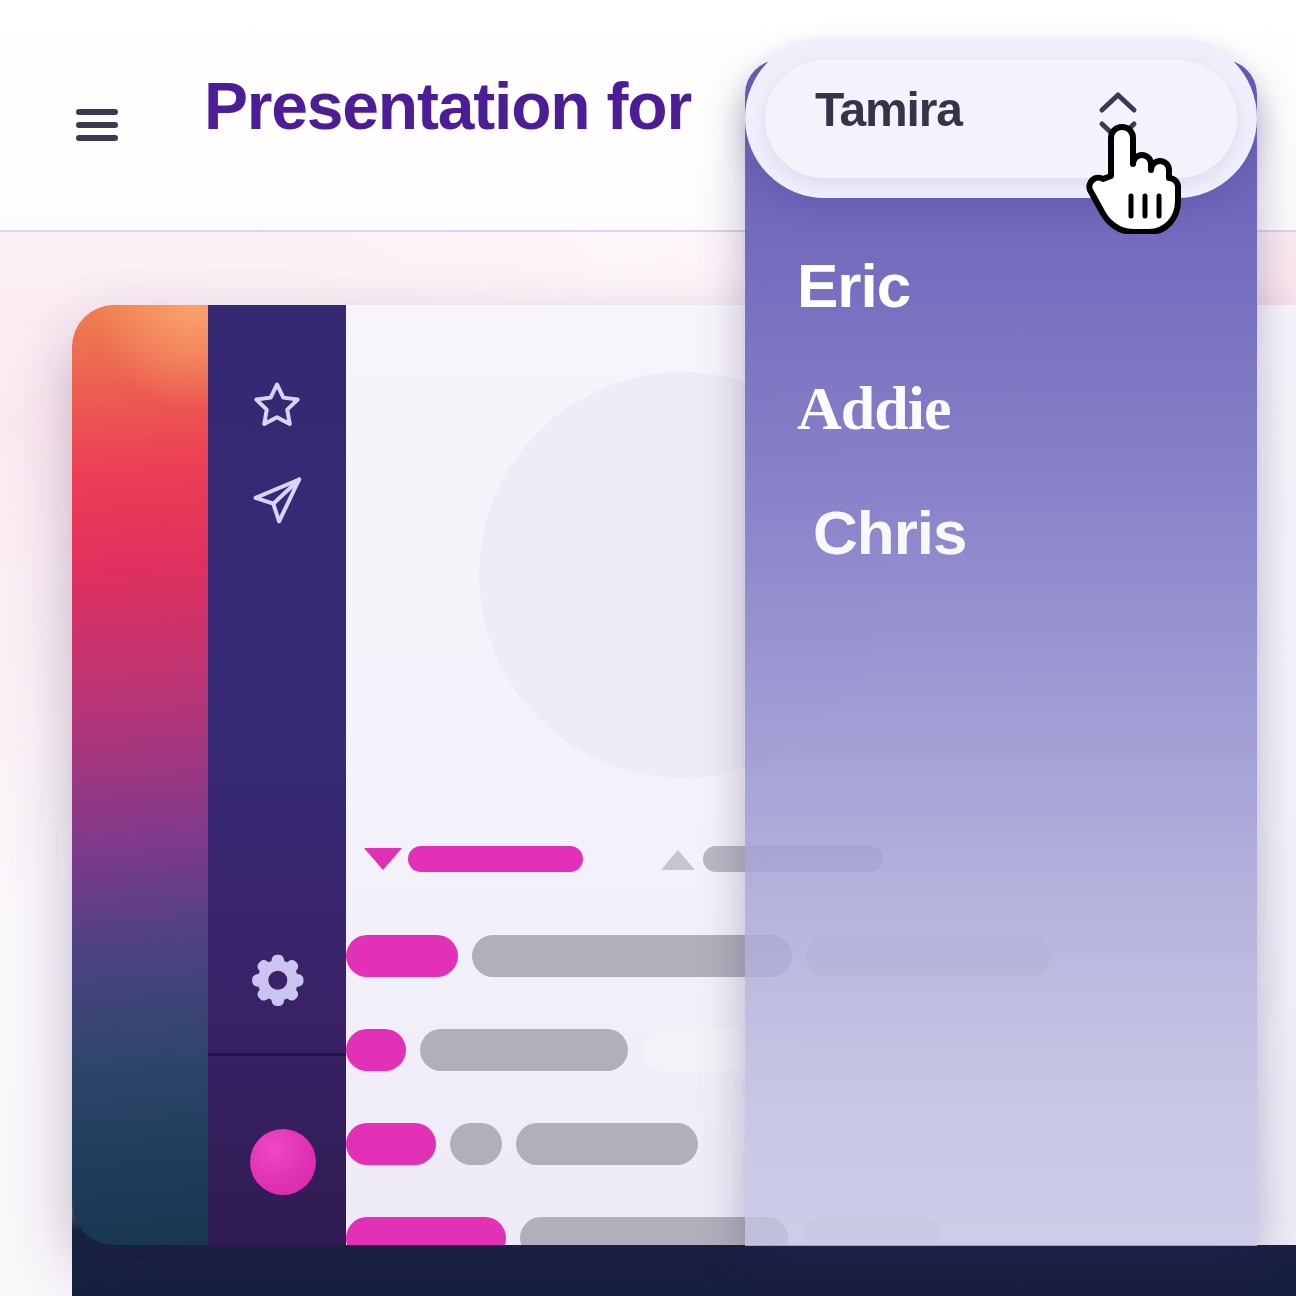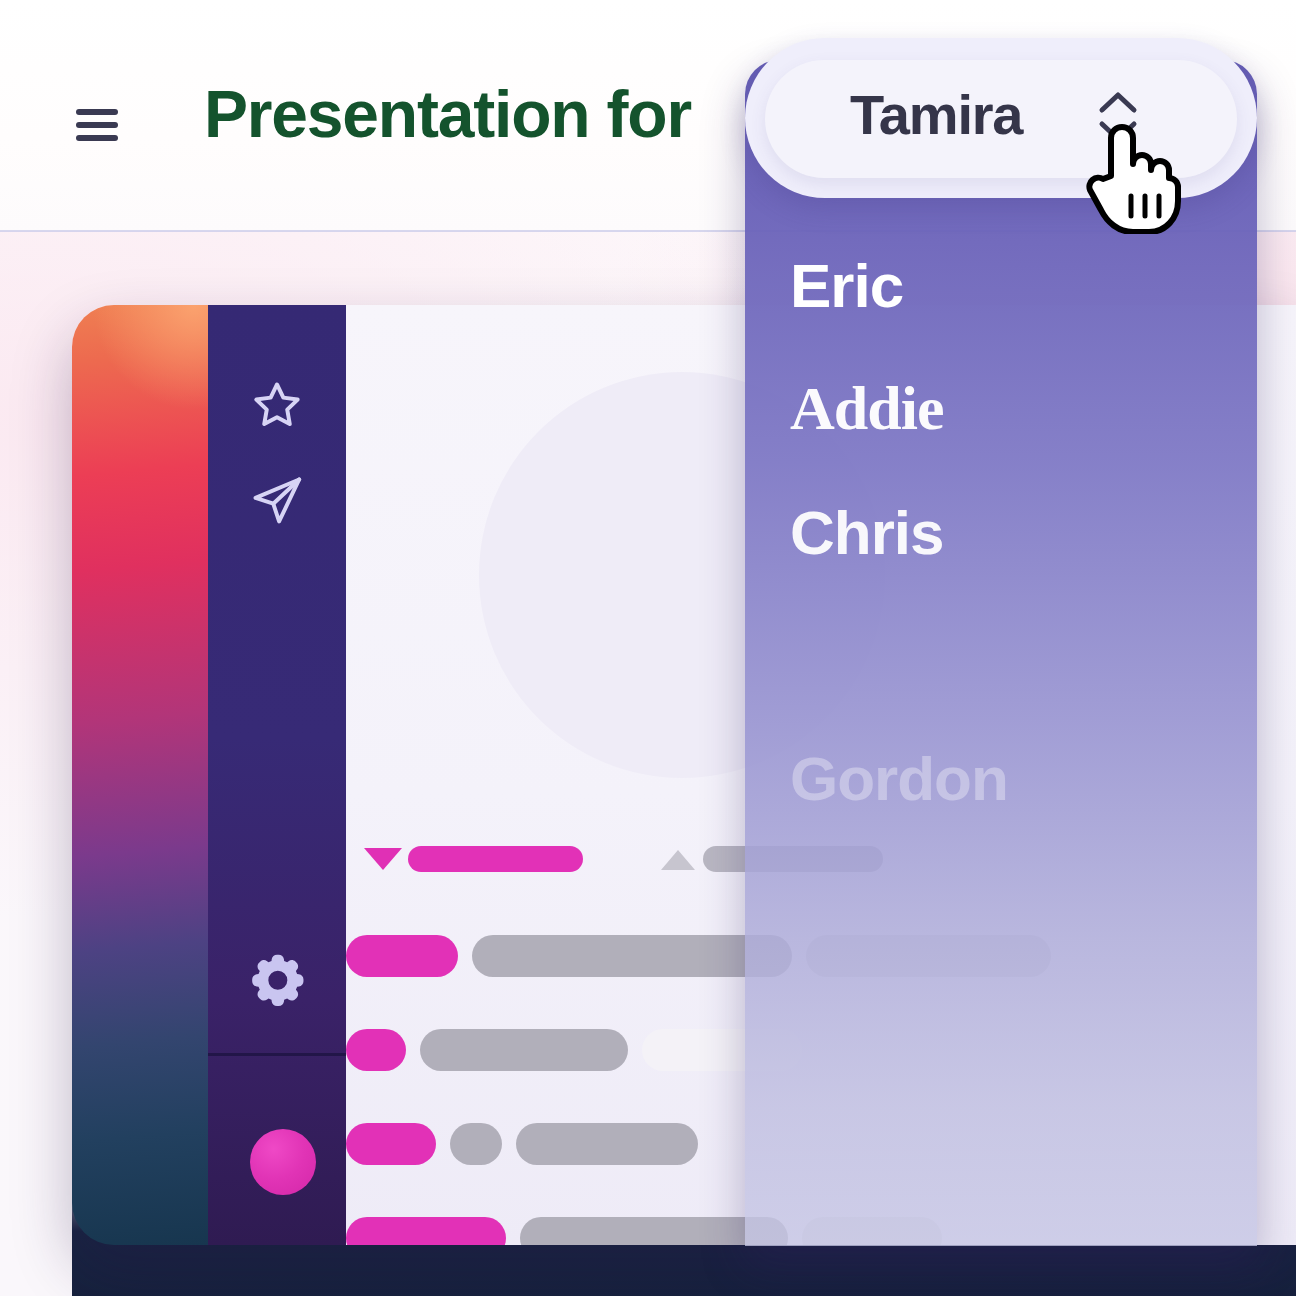--- a/index.html
+++ b/index.html
@@ -21,23 +21,23 @@
     background:#c9cbe9;opacity:.75;z-index:30;
   }
   .hamburger{
     position:absolute;left:76px;top:103px;width:42px;height:44px;
     display:flex;flex-direction:column;justify-content:space-between;
     padding:6px 0;box-sizing:border-box;cursor:pointer;z-index:32;
   }
   .hamburger span{display:block;height:6px;border-radius:3px;background:#3a3a52;}
 
   .page-title{
-    position:absolute;left:204px;top:76px;
+    position:absolute;left:204px;top:68px;
     font-size:66px;font-weight:700;letter-spacing:-1.2px;
-    color:#14532d;white-space:nowrap;z-index:31;
+    color:#4c1d95;white-space:nowrap;z-index:31;
   }
 
   
   .body-bg{
     position:absolute;left:0;top:231px;width:1296px;height:1065px;
     background:
       radial-gradient(120% 80% at 4% 18%, #fbe9f1 0%, rgba(251,233,241,0) 58%),
       radial-gradient(90% 60% at 97% 8%, #fbe6ee 0%, rgba(251,230,238,0) 55%),
       linear-gradient(180deg,#fdfafc 0%,#fbf7fb 40%,#faf7fb 100%);
     z-index:1;
@@ -116,39 +116,39 @@
        rgba(104,96,184,.95) 12%,
        rgba(124,118,196,.92) 34%,
        rgba(150,146,208,.88) 56%,
        rgba(174,172,217,.84) 74%,
        rgba(190,189,224,.80) 88%,
        rgba(197,197,228,.78) 100%);
     border-radius:34px 34px 0 0;
     box-shadow:0 20px 44px rgba(48,34,96,.30);
   }
   .dd-item{
-    position:absolute;left:45px;width:440px;
+    position:absolute;left:52px;width:440px;
     font-size:62px;font-weight:700;letter-spacing:-1px;
     color:#ffffff;white-space:nowrap;cursor:pointer;
   }
 
   
   .pill-shadow{
     position:absolute;left:745px;top:38px;width:512px;height:160px;
     border-radius:80px;background:#efeefb;z-index:50;
     box-shadow:0 10px 26px rgba(70,58,130,.22);
   }
   .pill{
     position:absolute;left:765px;top:60px;width:472px;height:118px;
     border-radius:59px;background:#f4f3fb;z-index:51;cursor:pointer;
     box-shadow:0 6px 16px rgba(80,70,140,.10);
   }
   .pill-label{
-    position:absolute;left:850px;top:82px;
-    font-size:56px;font-weight:700;letter-spacing:-1.2px;color:#353549;
+    position:absolute;left:815px;top:82px;
+    font-size:48px;font-weight:700;letter-spacing:-1.2px;color:#353549;
     z-index:52;white-space:nowrap;
   }
   .pill-caret{position:absolute;left:1090px;top:86px;z-index:52;cursor:pointer;}
 
   .cursor{position:absolute;left:1085px;top:112px;z-index:60;pointer-events:none;}
 </style>
 </head>
 <body>
 
 <div id="stage">
@@ -252,22 +252,21 @@
           <div class="chip" style="left:456px;width:140px;background:#dedce4;"></div>
         </div>
       </div>
 
     </div>
   </div>
 
   <div class="dd-panel">
     <div class="dd-item" style="top:190px;opacity:1;">Eric</div>
     <div class="dd-item" style="top:313px;opacity:.97;font-family:Liberation Serif, serif;">Addie</div>
-    <div class="dd-item" style="top:437px;opacity:.94;">Chris</div>
-    <div class="dd-item" style="top:683px;opacity:.34;">Gordon</div>
+    <div class="dd-item" style="top:437px;opacity:.94;margin-left:16px;">Chris</div>
   </div>
 
   <div class="topbar"></div>
   <div class="topbar-rule"></div>
 
   <div class="hamburger">
     <span></span>
       <span></span>
       <span></span>
   </div>

